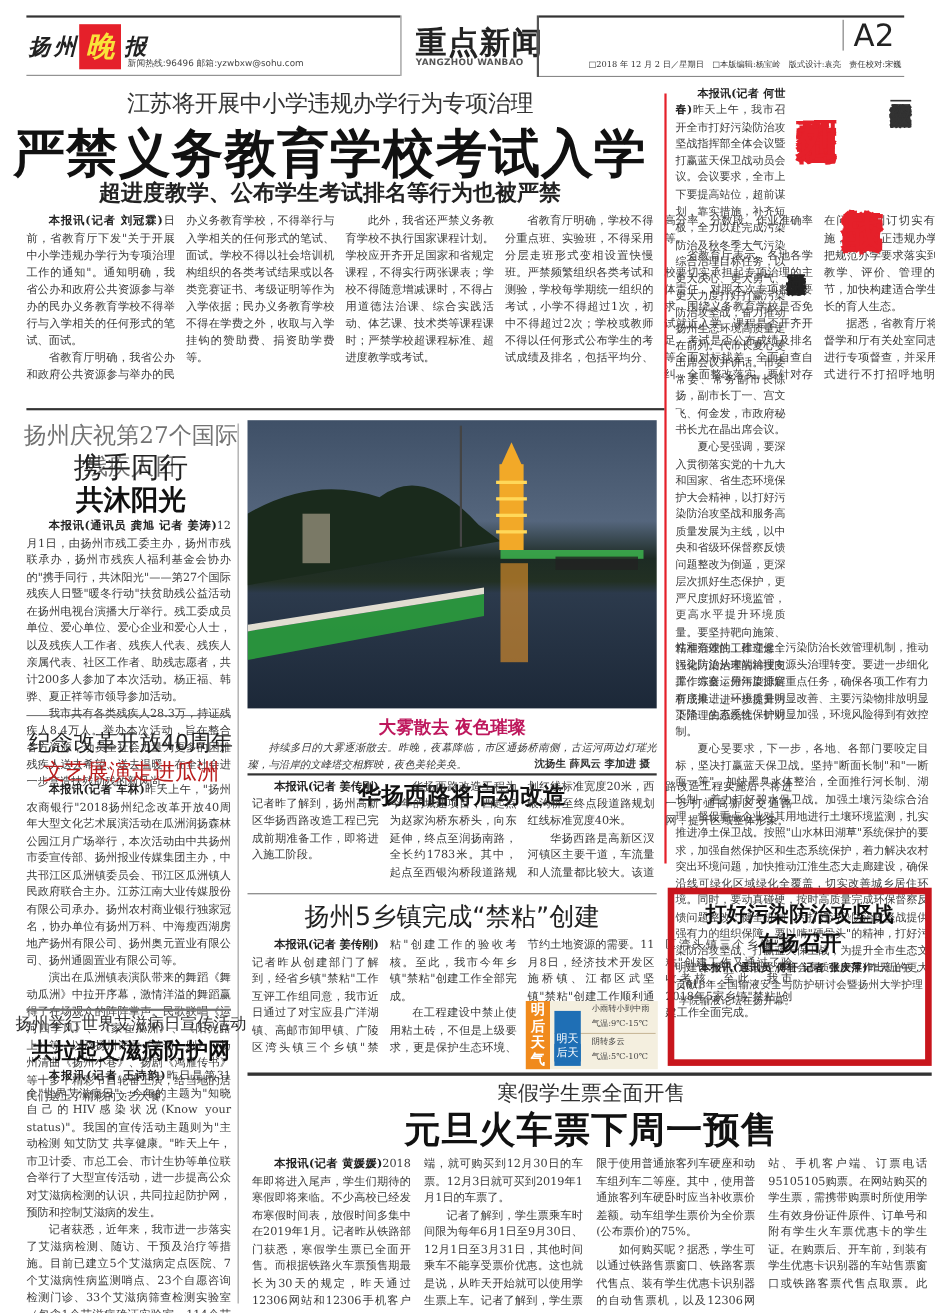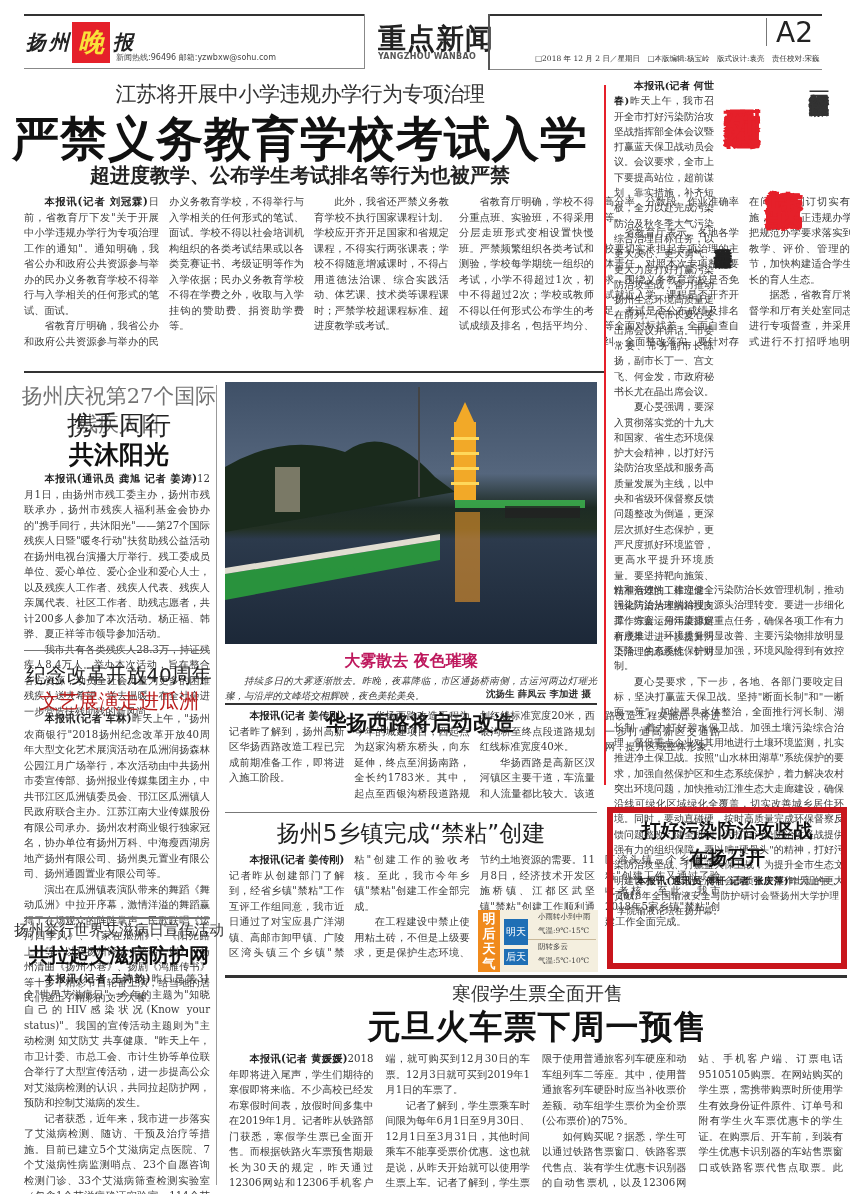--- a/index.html
+++ b/index.html
@@ -114,21 +114,21 @@
 </div>
 
 <div class="abs" style="left:478px;top:910px;width:120px;height:62px;background:#f4efdf">
   <div class="abs sans" style="left:0;top:0;width:22px;height:62px;background:#f08a1c;color:#fff;font-size:13px;font-weight:bold;line-height:15px;text-align:center;padding-top:1px">
     <div>明</div>
       <div>后</div>
       <div>天</div>
       <div>气</div>
   </div>
   <div class="abs" style="left:26px;top:2px;width:92px;height:28px;border-bottom:1px solid #c9b99a">
-    <span class="abs sans" style="left:0;top:7px;background:#1f6fb5;color:#fff;font-size:10px;padding:6px 2px">明天</span>
+    <span class="abs sans" style="left:0;top:7px;background:#1f6fb5;color:#fff;font-size:10px;padding:18px 2px">明天</span>
     <span class="abs" style="left:34px;top:0;font-size:7.5px;color:#444;white-space:nowrap">小雨转小到中雨</span>
     <span class="abs" style="left:34px;top:14px;font-size:7.5px;color:#444;white-space:nowrap">气温:9℃-15℃</span>
   </div>
   <div class="abs" style="left:26px;top:32px;width:92px;height:28px">
     <span class="abs sans" style="left:0;top:7px;background:#1f6fb5;color:#fff;font-size:10px;padding:1px 2px">后天</span>
     <span class="abs" style="left:34px;top:0;font-size:7.5px;color:#444;white-space:nowrap">阴转多云</span>
     <span class="abs" style="left:34px;top:14px;font-size:7.5px;color:#444;white-space:nowrap">气温:5℃-10℃</span>
   </div>
 </div>
 

